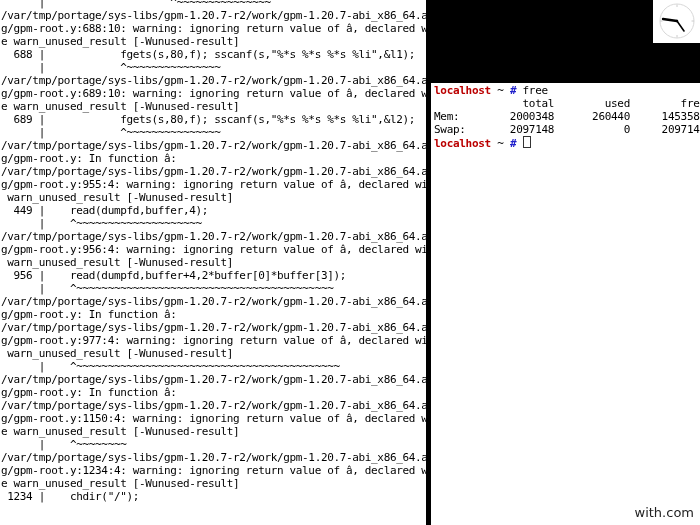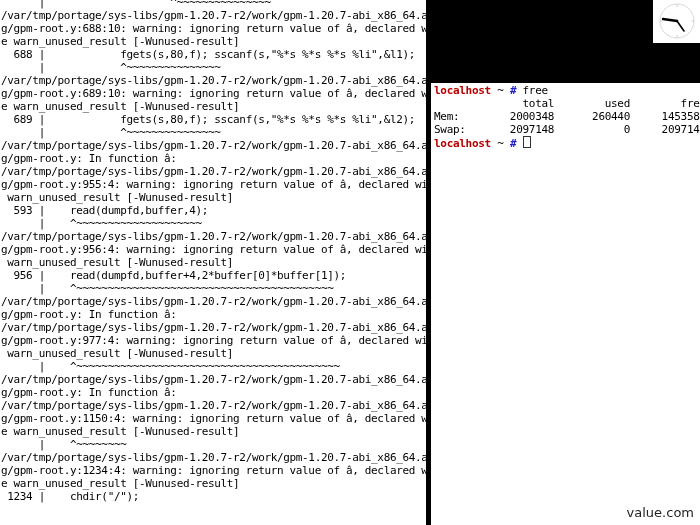--- a/index.html
+++ b/index.html
@@ -139,26 +139,26 @@
         <div class="cline">/var/tmp/portage/sys-libs/gpm-1.20.7-r2/work/gpm-1.20.7-abi_x86_64.amd64/src/pro</div>
         <div class="cline">g/gpm-root.y:689:10: warning: ignoring return value of â, declared with attribut</div>
         <div class="cline">e warn_unused_result [-Wunused-result]</div>
         <div class="cline">  689 |            fgets(s,80,f); sscanf(s,"%*s %*s %*s %li",&amp;l2);</div>
         <div class="cline">      |            ^~~~~~~~~~~~~~~~</div>
         <div class="cline">/var/tmp/portage/sys-libs/gpm-1.20.7-r2/work/gpm-1.20.7-abi_x86_64.amd64/src/pro</div>
         <div class="cline">g/gpm-root.y: In function â:</div>
         <div class="cline">/var/tmp/portage/sys-libs/gpm-1.20.7-r2/work/gpm-1.20.7-abi_x86_64.amd64/src/pro</div>
         <div class="cline">g/gpm-root.y:955:4: warning: ignoring return value of â, declared with attribute</div>
         <div class="cline"> warn_unused_result [-Wunused-result]</div>
-        <div class="cline">  593 |    read(dumpfd,buffer,4);</div>
+        <div class="cline">  449 |    read(dumpfd,buffer,4);</div>
         <div class="cline">      |    ^~~~~~~~~~~~~~~~~~~~~</div>
         <div class="cline">/var/tmp/portage/sys-libs/gpm-1.20.7-r2/work/gpm-1.20.7-abi_x86_64.amd64/src/pro</div>
         <div class="cline">g/gpm-root.y:956:4: warning: ignoring return value of â, declared with attribute</div>
         <div class="cline"> warn_unused_result [-Wunused-result]</div>
-        <div class="cline">  956 |    read(dumpfd,buffer+4,2*buffer[0]*buffer[1]);</div>
+        <div class="cline">  956 |    read(dumpfd,buffer+4,2*buffer[0]*buffer[3]);</div>
         <div class="cline">      |    ^~~~~~~~~~~~~~~~~~~~~~~~~~~~~~~~~~~~~~~~~~</div>
         <div class="cline">/var/tmp/portage/sys-libs/gpm-1.20.7-r2/work/gpm-1.20.7-abi_x86_64.amd64/src/pro</div>
         <div class="cline">g/gpm-root.y: In function â:</div>
         <div class="cline">/var/tmp/portage/sys-libs/gpm-1.20.7-r2/work/gpm-1.20.7-abi_x86_64.amd64/src/pro</div>
         <div class="cline">g/gpm-root.y:977:4: warning: ignoring return value of â, declared with attribute</div>
         <div class="cline"> warn_unused_result [-Wunused-result]</div>
         <div class="cline">      |    ^~~~~~~~~~~~~~~~~~~~~~~~~~~~~~~~~~~~~~~~~~~</div>
         <div class="cline">/var/tmp/portage/sys-libs/gpm-1.20.7-r2/work/gpm-1.20.7-abi_x86_64.amd64/src/pro</div>
         <div class="cline">g/gpm-root.y: In function â:</div>
         <div class="cline">/var/tmp/portage/sys-libs/gpm-1.20.7-r2/work/gpm-1.20.7-abi_x86_64.amd64/src/pro</div>
@@ -194,15 +194,15 @@
         <line x1="24" y1="35" x2="24" y2="37.5"></line>
         <line x1="7" y1="21" x2="9.5" y2="21"></line>
         <line x1="38.5" y1="21" x2="41" y2="21"></line>
       </g>
       <line x1="24" y1="21" x2="10" y2="19" stroke="#000000" stroke-width="2.4" stroke-linecap="round"></line>
       <line x1="24" y1="21" x2="31" y2="31" stroke="#000000" stroke-width="1.6" stroke-linecap="round"></line>
       <circle cx="24" cy="21" r="1.2" fill="#000000"></circle>
     </svg>
   </div>
 
-  <div class="watermark">value.com</div>
+  <div class="watermark">with.com</div>
 
 </div>
 
 </body></html>

